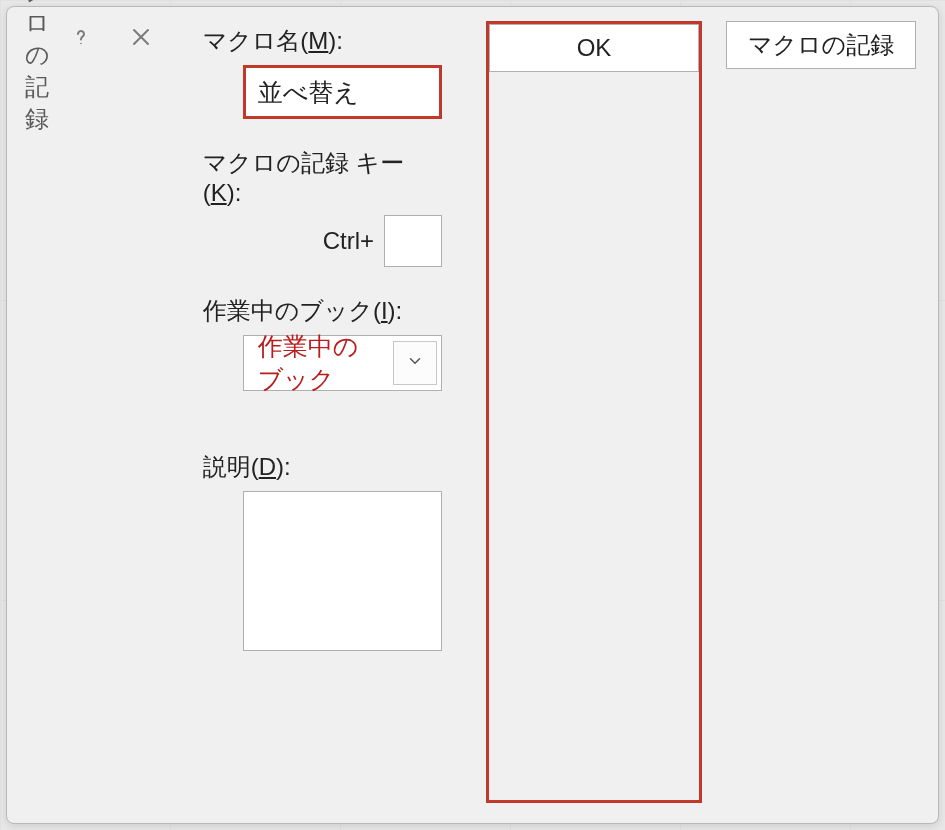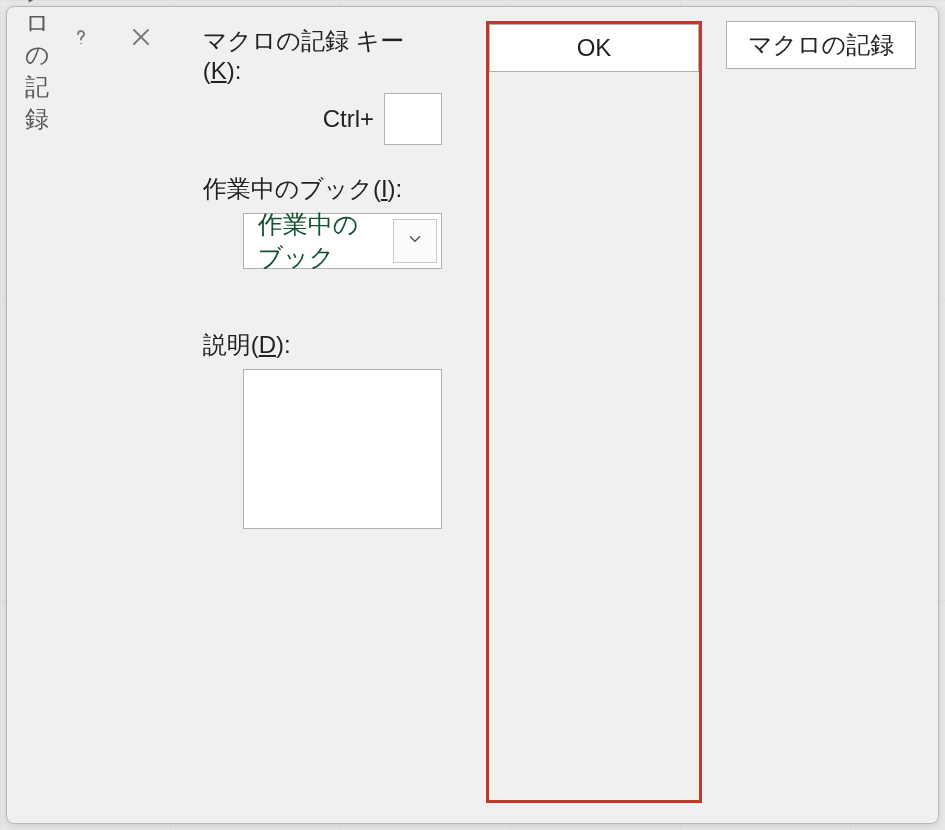--- a/index.html
+++ b/index.html
@@ -112,21 +112,21 @@
       height: 56px;
       border: 1px solid #b0b0b0;
       background: #fff;
       display: flex;
       align-items: center;
     }
     .select-value {
       flex: 1;
       padding: 0 14px;
       font-size: 25px;
-      color: #14532d;
+      color: #b91c1c;
     }
     .select-chevron {
       width: 44px;
       height: 44px;
       margin: 4px;
       border: 1px solid #c8c8c8;
       display: flex;
       align-items: center;
       justify-content: center;
       color: #555;
@@ -194,20 +194,28 @@
         <svg viewBox="0 0 24 24" fill="none" stroke="currentColor" stroke-width="2" stroke-linecap="round">
           <line x1="5" y1="5" x2="19" y2="19"></line>
           <line x1="19" y1="5" x2="5" y2="19"></line>
         </svg>
       </span>
     </div>
   </div>
 
   <div class="content">
 
+    <div class="section">
+      <div class="field-label">
+        <span>マクロ名(</span><span class="underline">M</span><span>):</span>
+      </div>
+      <div class="macro-name-wrap">
+        <input class="text-input" type="text" value="並べ替え" style="">
+      </div>
+    </div>
 
     <div class="section">
       <div class="field-label">
         <span>マクロの記録 キー(</span><span class="underline">K</span><span>):</span>
       </div>
       <div class="shortcut-row">
         <span class="shortcut-prefix">Ctrl+</span>
         <input class="shortcut-input" type="text" value="" style="">
       </div>
     </div>

